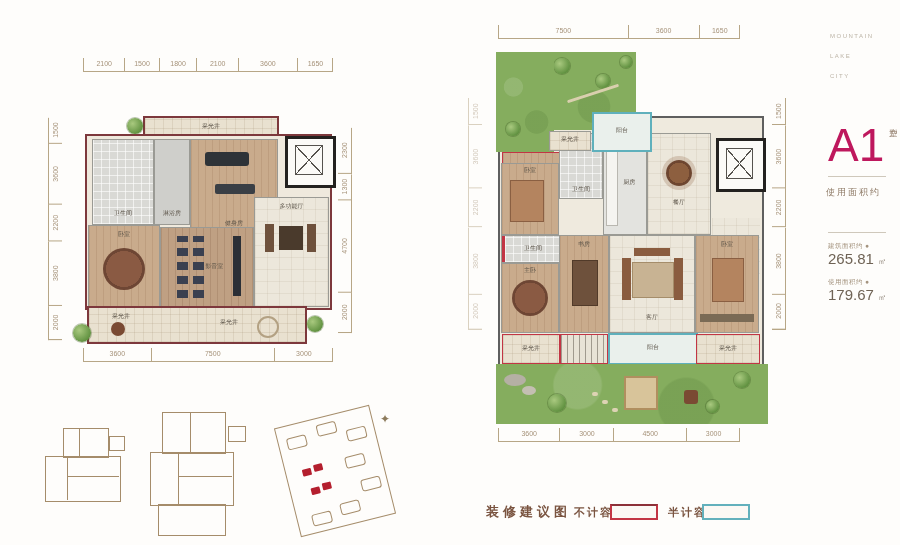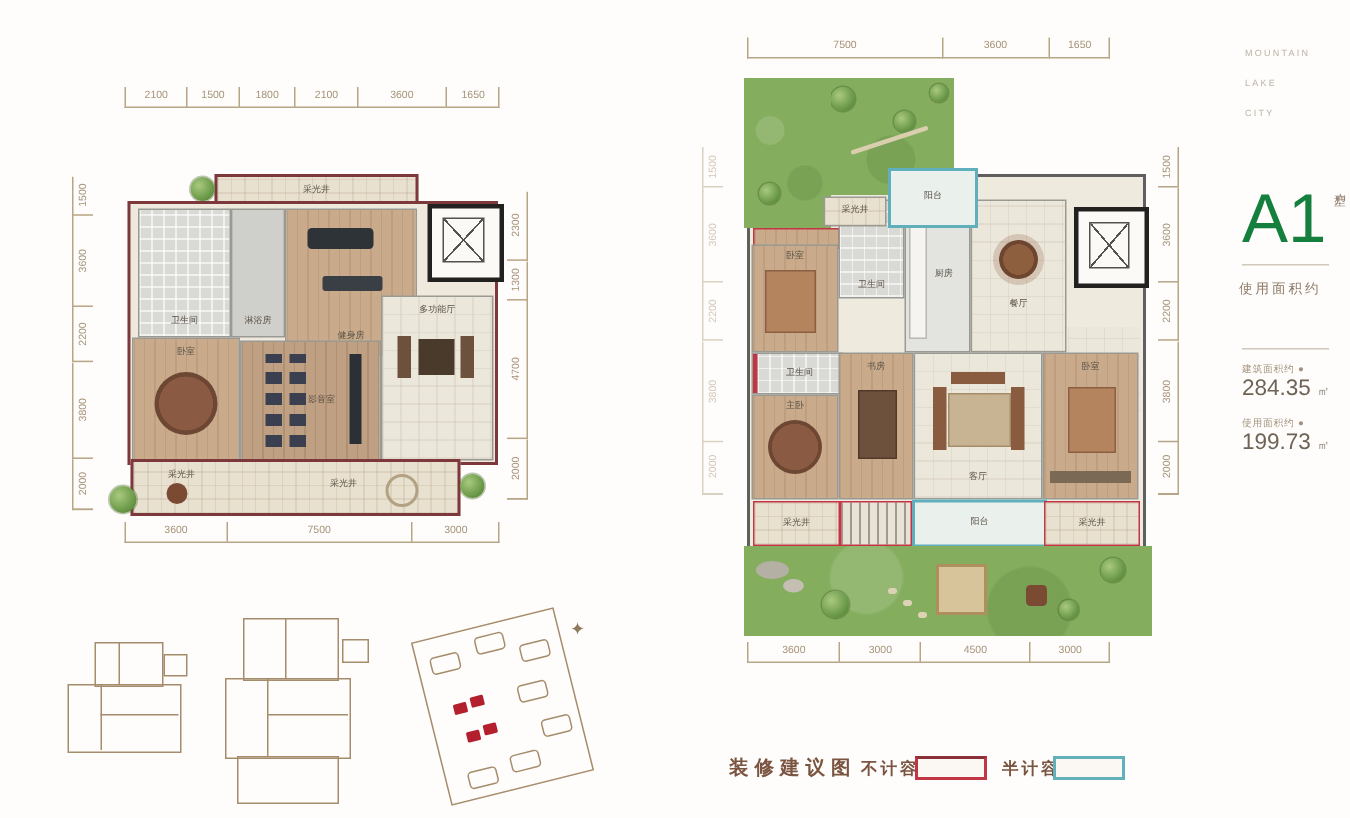--- a/index.html
+++ b/index.html
@@ -34,21 +34,21 @@
   .tree{position:absolute;border-radius:50%;background:radial-gradient(circle at 35% 35%,#a9c97f,#5e8f3e 75%);box-shadow:0 0 0 1px rgba(60,90,35,.35);}
   .elev{position:absolute;border:3px solid #23211f;background:#fbfaf7;}
   .elev .cab{position:absolute;border:1.5px solid #55524d;background:
       linear-gradient(to top right,transparent calc(50% - .6px),#55524d calc(50% - .6px) calc(50% + .6px),transparent calc(50% + .6px)),
       linear-gradient(to bottom right,transparent calc(50% - .6px),#55524d calc(50% - .6px) calc(50% + .6px),transparent calc(50% + .6px));}
   .maroon{border:2.5px solid #7d383c;}
   .seatcol{position:absolute;width:11px;background-image:repeating-linear-gradient(0deg,#3a4050 0 8px,transparent 8px 14px);}
   .stair{background-image:repeating-linear-gradient(90deg,#a09a8e 0 1px,transparent 1px 6px);}
   
   .brand{font-size:6px;letter-spacing:1.5px;color:#bcb4a6;line-height:20px;}
-  .a1{font-size:46px;font-weight:300;color:#15803d;line-height:1;}
+  .a1{font-size:46px;font-weight:300;color:#be185d;line-height:1;}
   .a1-sub{writing-mode:vertical-rl;font-size:8px;color:#937e6b;letter-spacing:1px;margin-left:2px;}
   .hline{border-top:1px solid #cfc8bb;}
   .tagline{font-size:9px;letter-spacing:2px;color:#8d7965;}
   .area-label{font-size:6.5px;color:#a4937e;letter-spacing:.5px;}
   .area-value{font-size:15px;color:#6f6355;}
   .area-unit{font-size:8px;color:#8d8275;}
   
   .legend-title{font-family:"Liberation Serif",serif;font-weight:bold;font-size:13px;letter-spacing:4px;color:#7a5440;}
   .legend-item{font-size:11px;letter-spacing:2px;color:#7a5440;font-weight:bold;}
   .swatch{width:44px;height:12px;display:inline-block;background:#fbf8f4;}
@@ -267,26 +267,26 @@
 </div>
 <div class="abs" style="left:828px;top:122px;display:flex;align-items:flex-start;">
   <span class="a1">A1</span>
   <span class="a1-sub">户型</span>
 </div>
 <div class="abs hline" style="left:828px;top:176px;width:58px;"></div>
 <div class="abs tagline" style="left:826px;top:186px;">使用面积约</div>
 <div class="abs hline" style="left:828px;top:232px;width:58px;"></div>
 <div class="abs area-label" style="left:828px;top:242px;">建筑面积约 ●</div>
 <div class="abs" style="left:828px;top:250px;">
-  <span class="area-value">284.35</span>
+  <span class="area-value">265.81</span>
   <span class="area-unit">㎡</span>
 </div>
 <div class="abs area-label" style="left:828px;top:278px;">使用面积约 ●</div>
 <div class="abs" style="left:828px;top:286px;">
-  <span class="area-value">199.73</span>
+  <span class="area-value">179.67</span>
   <span class="area-unit">㎡</span>
 </div>
 
 <div class="kp" style="left:45px;top:428px;width:84px;height:80px;">
   <div class="o" style="left:18px;top:0;width:44px;height:28px;"></div>
   <div class="o" style="left:34px;top:0;width:1px;height:28px;border:none;background:#a58c6a;"></div>
   <div class="o" style="left:64px;top:8px;width:14px;height:13px;"></div>
   <div class="o" style="left:0;top:28px;width:74px;height:44px;"></div>
   <div class="o" style="left:22px;top:28px;width:1px;height:44px;border:none;background:#a58c6a;"></div>
   <div class="o" style="left:22px;top:48px;width:52px;height:1px;border:none;background:#a58c6a;"></div>

